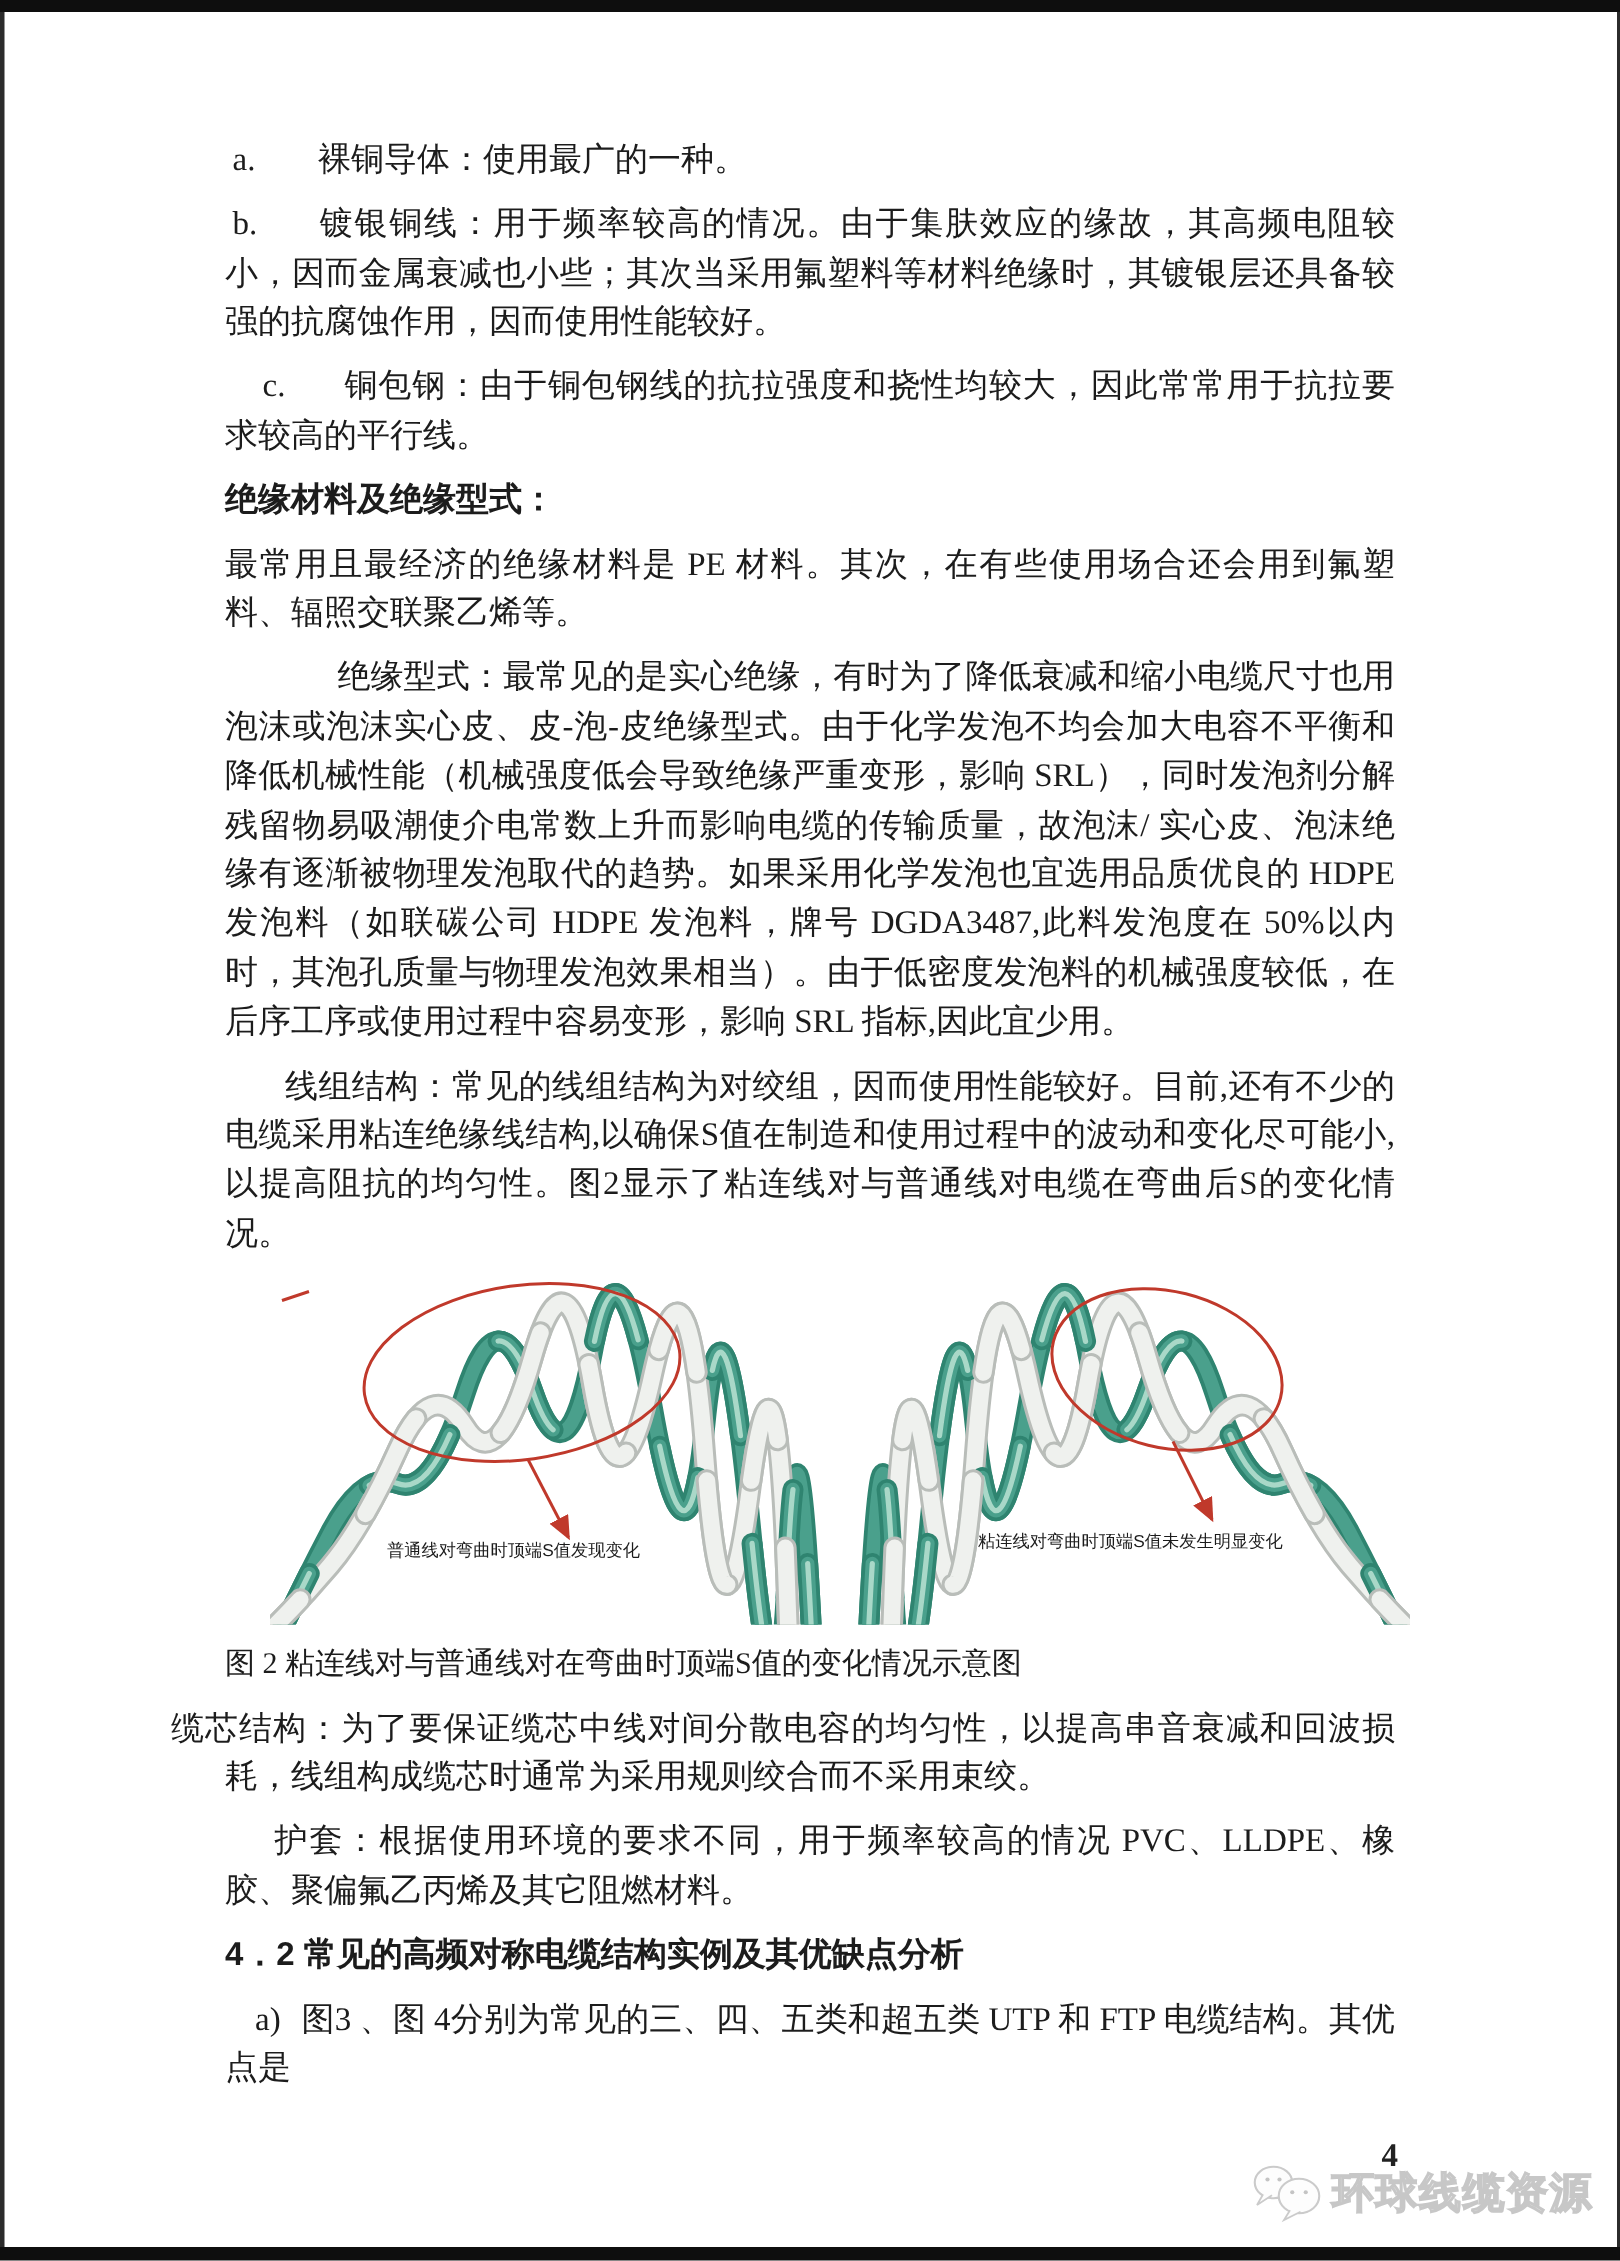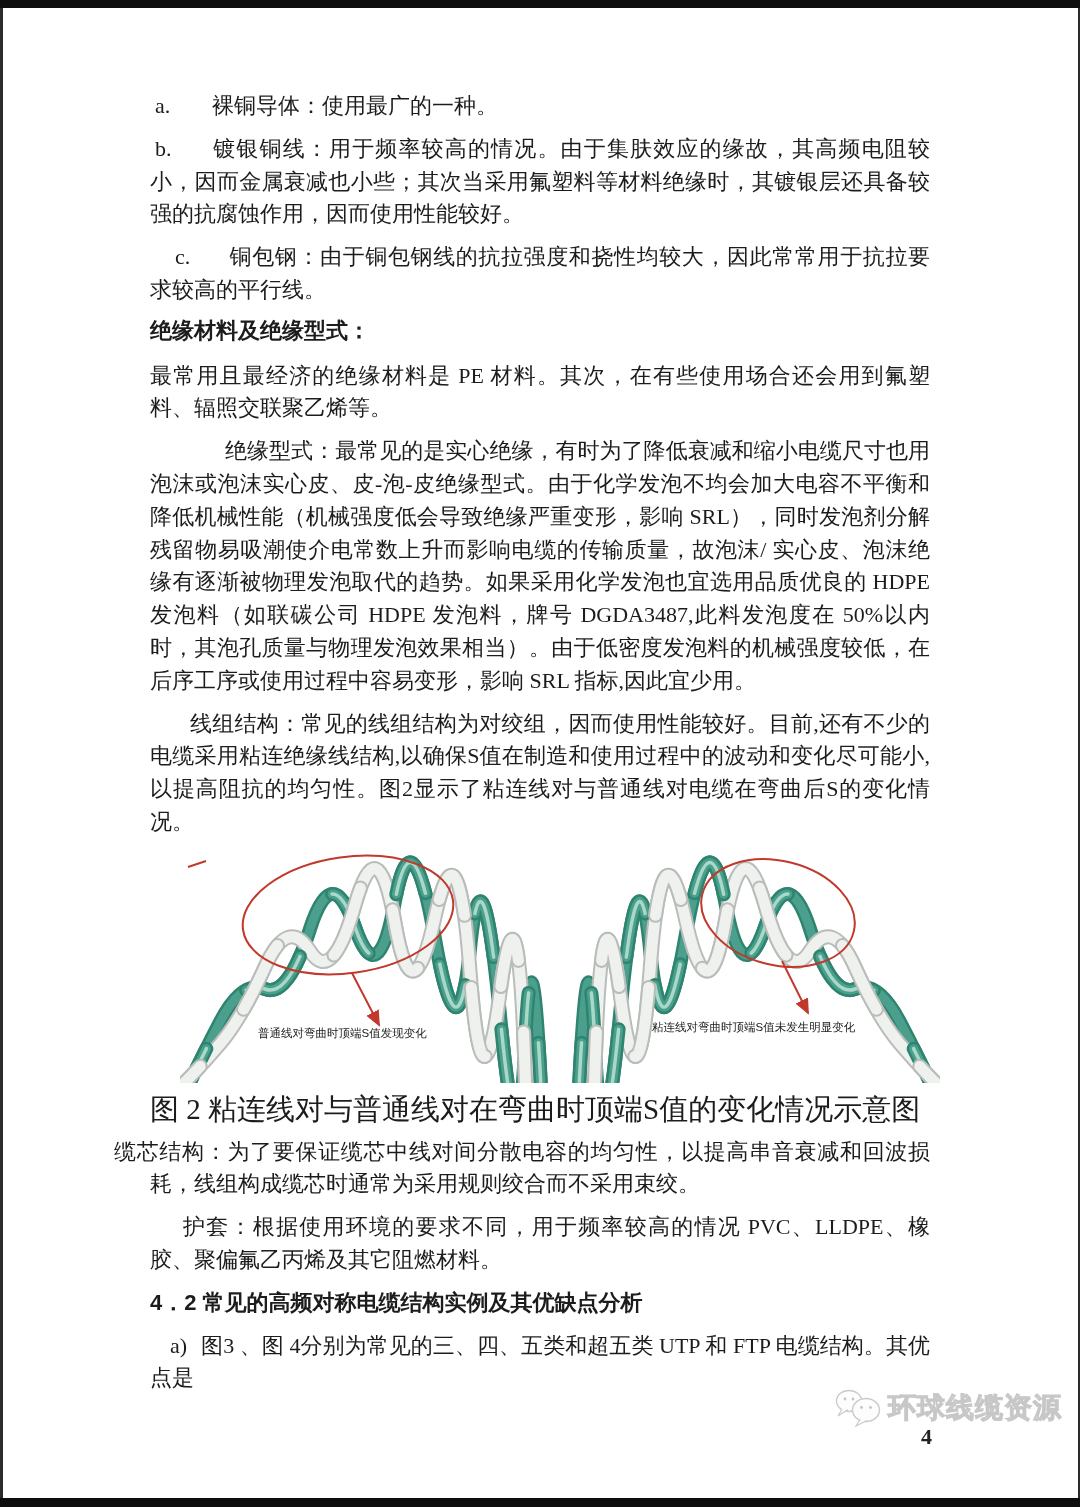--- a/index.html
+++ b/index.html
@@ -18,42 +18,42 @@
     position:absolute;left:140px;top:80px;width:800px;
     font-size:22px;line-height:32.8px;text-align:justify;
   }
   .content p{margin:10px;padding:0;}
 
   
   .p-item-ab{margin-left:20px;}
   .p-item-ab .lbl{display:inline-block;width:62px;padding-left:5px;box-sizing:border-box;font-family:"Liberation Serif",serif;}
   .p-item-c .lbl{display:inline-block;width:79px;padding-left:25px;box-sizing:border-box;}
 
-  .h-ins{margin-left:33px;font-weight:700;font-family:Liberation Mono, monospace;}
+  .h-ins{margin-left:33px;font-weight:700;font-family:Liberation Sans, sans-serif;}
   .p-material{margin-left:72px;}
   .p-type{text-indent:75px;}
   .p-group{text-indent:40px;}
 
   .figwrap{margin:14px 0 2px 40px;width:760px;height:230px;}
-  .caption{margin-left:205px;font-size:29px;}
+  .caption{margin-left:205px;font-size:20px;}
 
   .p-core{margin-left:68px;text-indent:-36px;}
   .p-shield{margin-left:67px;text-indent:-29px;}
   .p-sheath{text-indent:33px;}
 
   .h-42{font-weight:700;font-family:Liberation Sans, sans-serif;}
   .p-intro{text-indent:53px;}
   .p-itema .lbl{display:inline-block;width:51px;padding-left:20px;box-sizing:border-box;}
 
   .pagenum{
     position:absolute;left:921px;top:1424px;font-size:22px;font-weight:700;
     color:#222;z-index:3;font-family:"Liberation Serif",serif;
   }
   .watermark{
-    position:absolute;left:834px;top:1382px;width:230px;height:52px;z-index:2;
+    position:absolute;left:834px;top:1436px;width:230px;height:52px;z-index:2;
     display:flex;align-items:center;
   }
   .wm-text{
     font-family:"Liberation Sans","DejaVu Sans",sans-serif;
     font-size:28px;font-weight:700;letter-spacing:1px;
     color:#f6f6f6;-webkit-text-stroke:1px #c7c7c7;
     white-space:nowrap;margin-left:6px;
   }
 
   svg text.figlabel{

